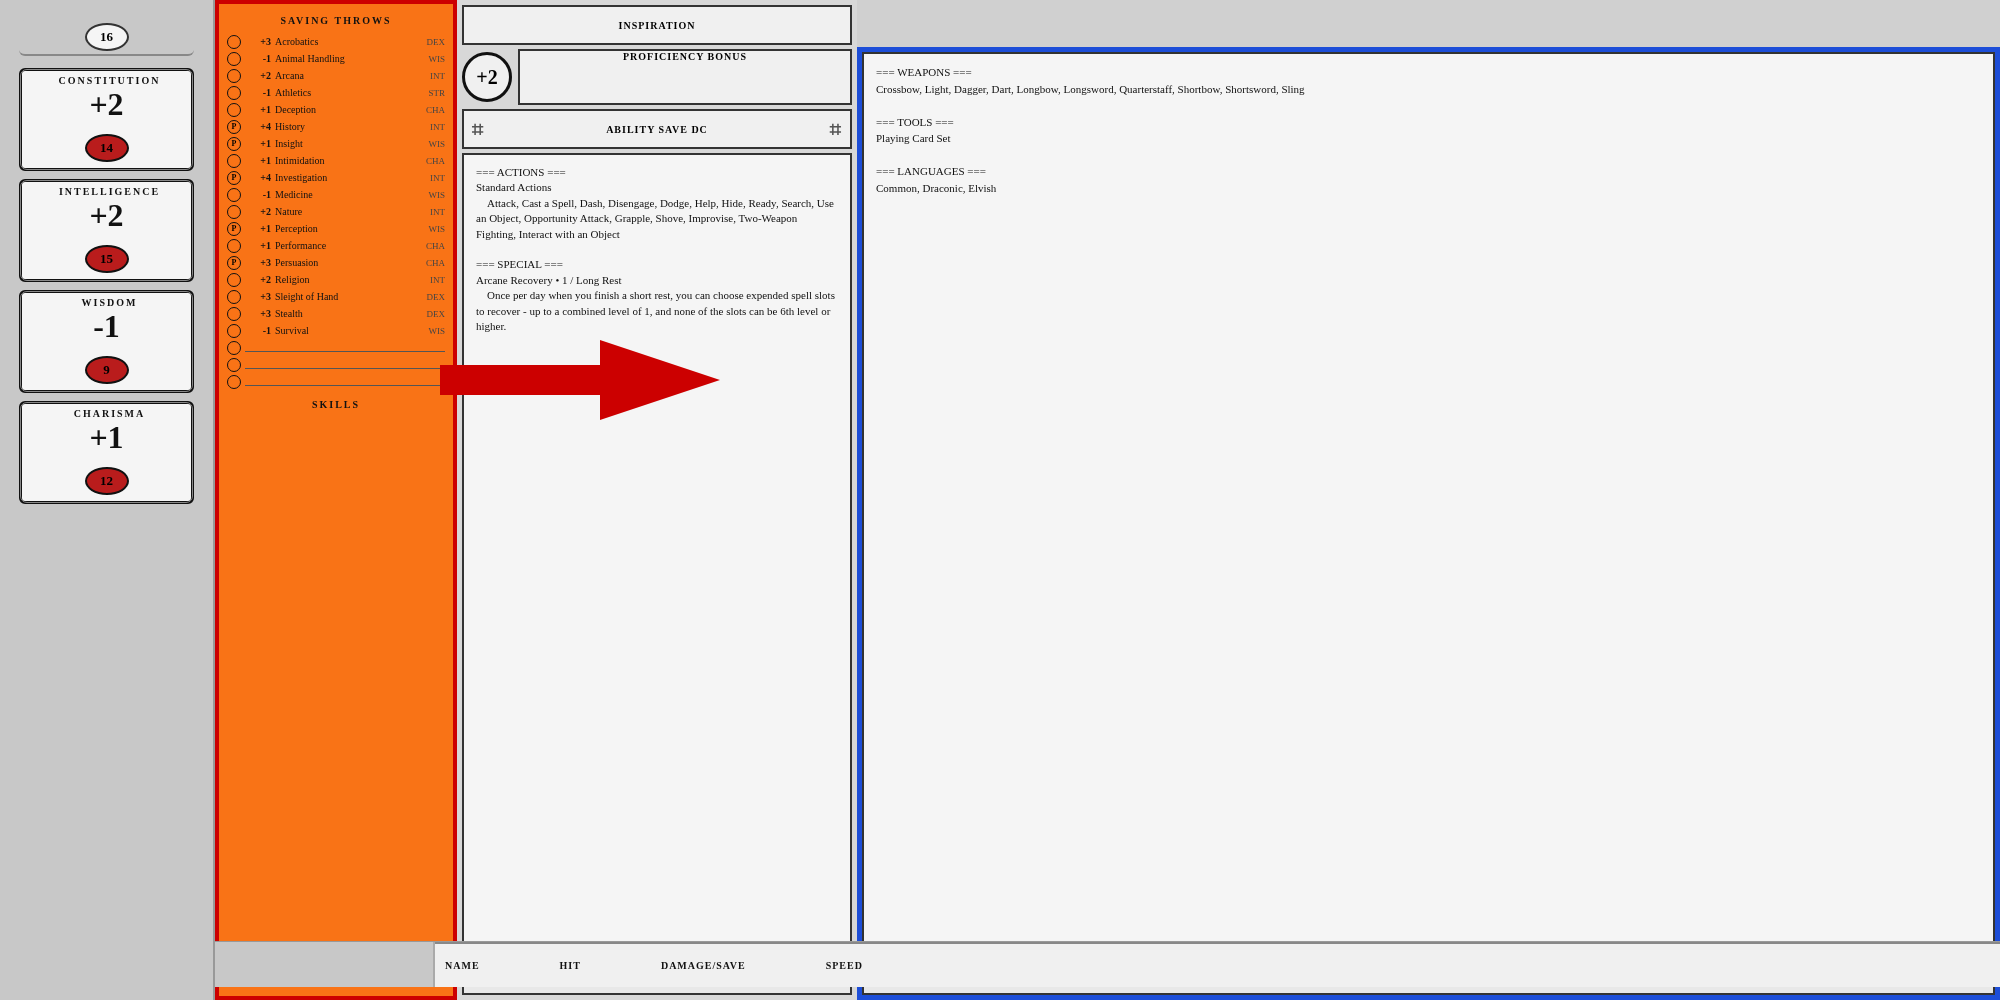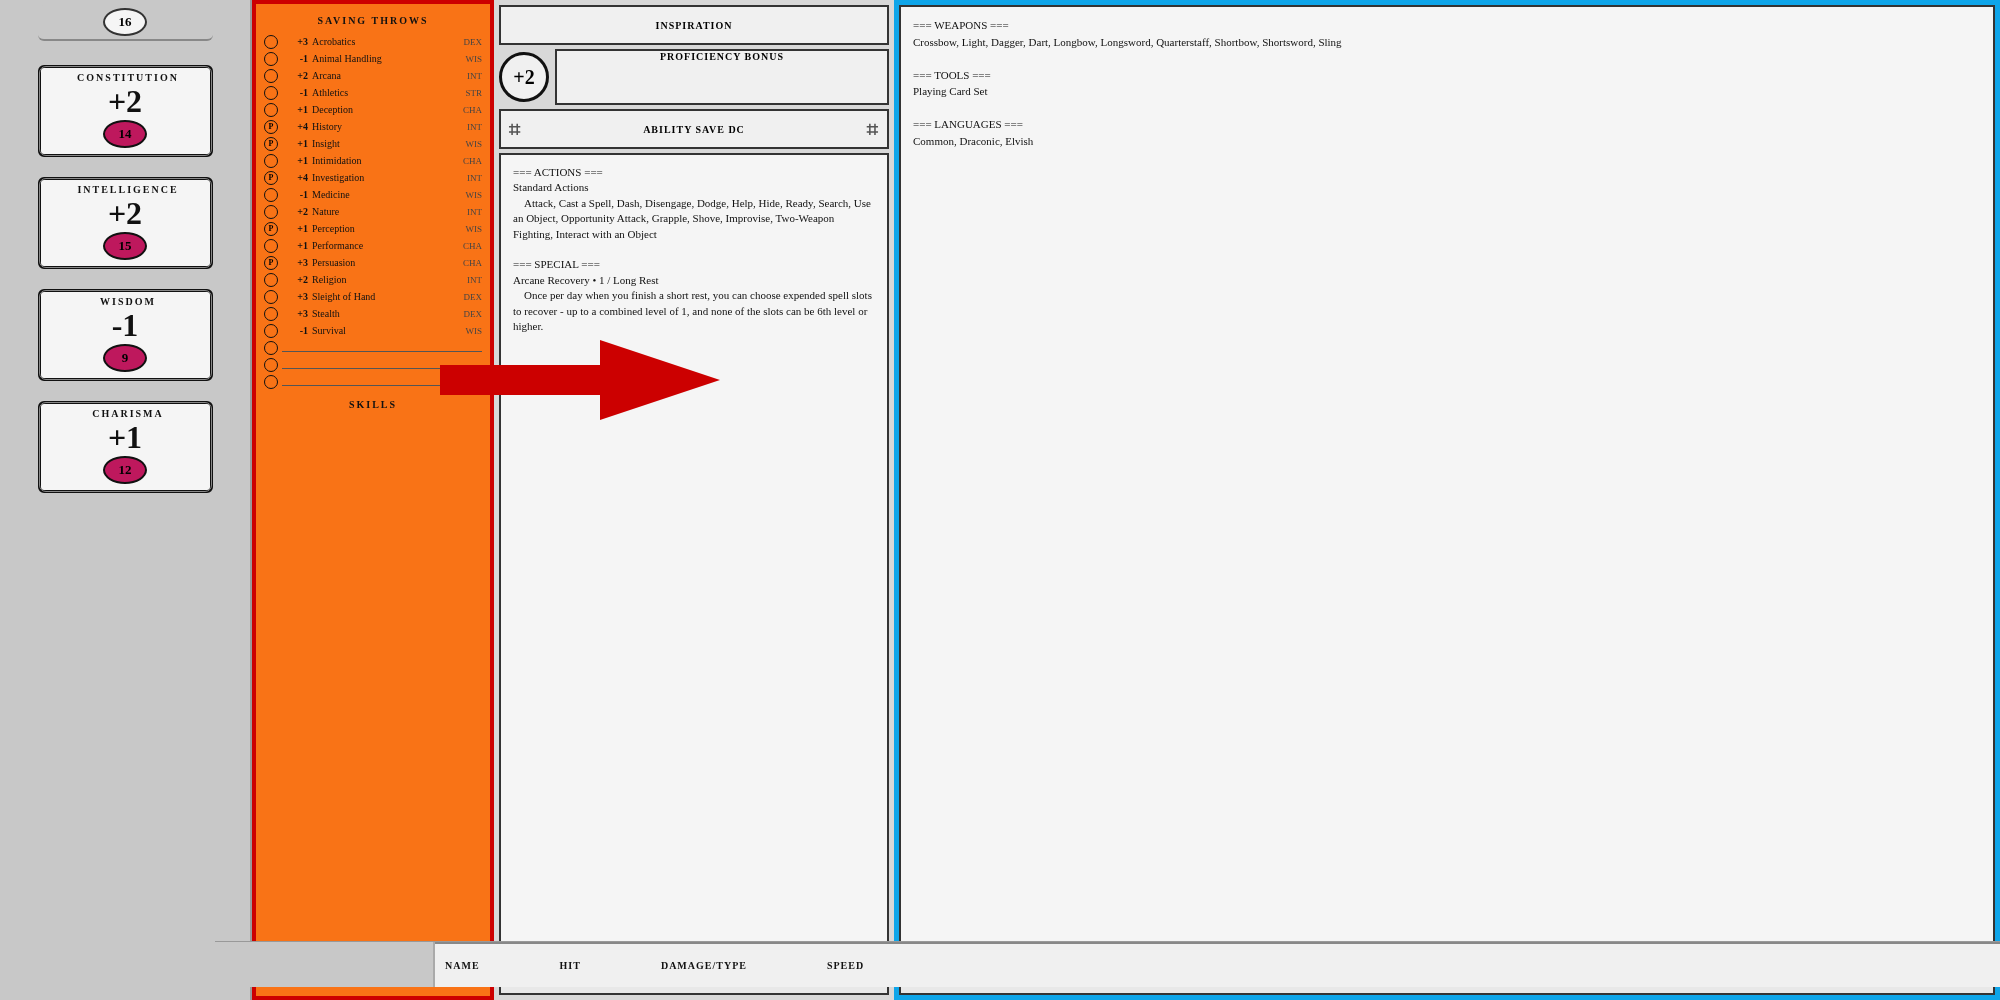--- a/index.html
+++ b/index.html
@@ -15,27 +15,27 @@
     .main-container {
       display: flex;
       width: 2000px;
       height: 1000px;
       background: #d0d0d0;
       position: relative;
     }
 
     
     .ability-scores-panel {
-      width: 252px;
+      width: 215px;
       background: #c8c8c8;
       display: flex;
       flex-direction: column;
       align-items: center;
-      padding: 5px 5px;
-      gap: 20px;
+      padding: 20px 5px;
+      gap: 8px;
       border-right: 2px solid #999;
     }
 
     .ability-block {
       width: 175px;
       border: 3px solid #111;
       background: #f5f5f5;
       display: flex;
       flex-direction: column;
       align-items: center;
@@ -64,31 +64,31 @@
     }
 
     .ability-modifier {
       font-size: 32px;
       font-weight: bold;
       color: #111;
       line-height: 1;
     }
 
     .ability-score-oval {
-      margin-top: 3px;
+      margin-top: 14px;
       border: 2px solid #111;
       border-radius: 50%;
       width: 44px;
       height: 28px;
       display: flex;
       align-items: center;
       justify-content: center;
       font-size: 13px;
       font-weight: bold;
-      background: #be185d;
+      background: #b91c1c;
     }
 
     
     .skills-panel {
       width: 242px;
       background: #f97316;
       border: 4px solid #cc0000;
       position: relative;
       display: flex;
       flex-direction: column;
@@ -275,25 +275,26 @@
       font-weight: bold;
       letter-spacing: 2px;
       padding: 4px;
       border-top: 1px solid #333;
       background: #e8e8e8;
     }
 
     
     .right-panel {
       flex: 1;
-      background: #0ea5e9;
+      background: #1d4ed8;
       display: flex;
       flex-direction: column;
       padding: 5px;
       gap: 5px;
+      margin-top: 47px;
     }
 
     .proficiencies-box {
       flex: 1;
       background: #f5f5f5;
       border: 2px solid #333;
       display: flex;
       flex-direction: column;
     }
 
@@ -603,18 +604,18 @@
     <svg width="280" height="100" viewBox="0 0 280 100">
       <polygon points="280,50 160,10 160,35 0,35 0,65 160,65 160,90" fill="#cc0000"></polygon>
     </svg>
   </div>
 
   <div class="bottom-bar">
     <div class="bottom-skills-panel"></div>
     <div class="weapon-table-header">
       <span>NAME</span>
       <span>HIT</span>
-      <span>DAMAGE/TYPE</span>
+      <span>DAMAGE/SAVE</span>
       <span>SPEED</span>
     </div>
   </div>
 
 </div>
 
 </body></html>

